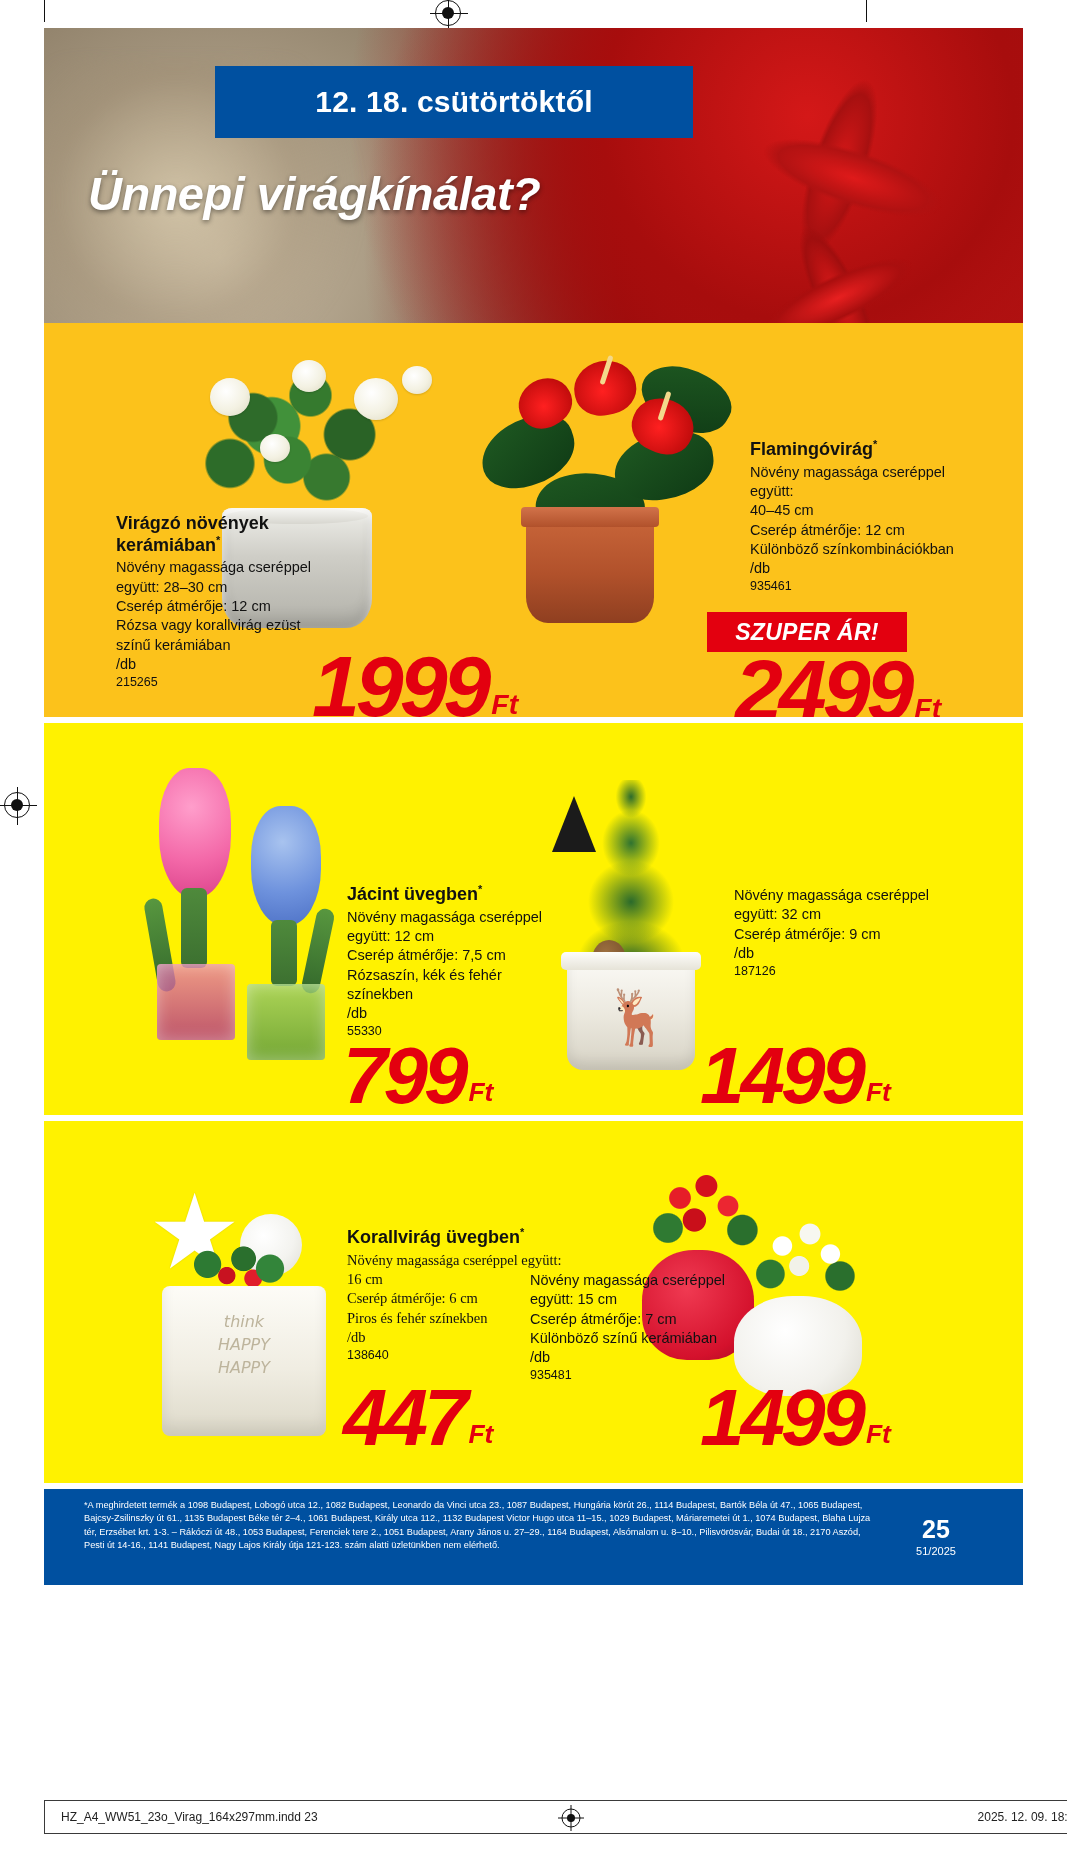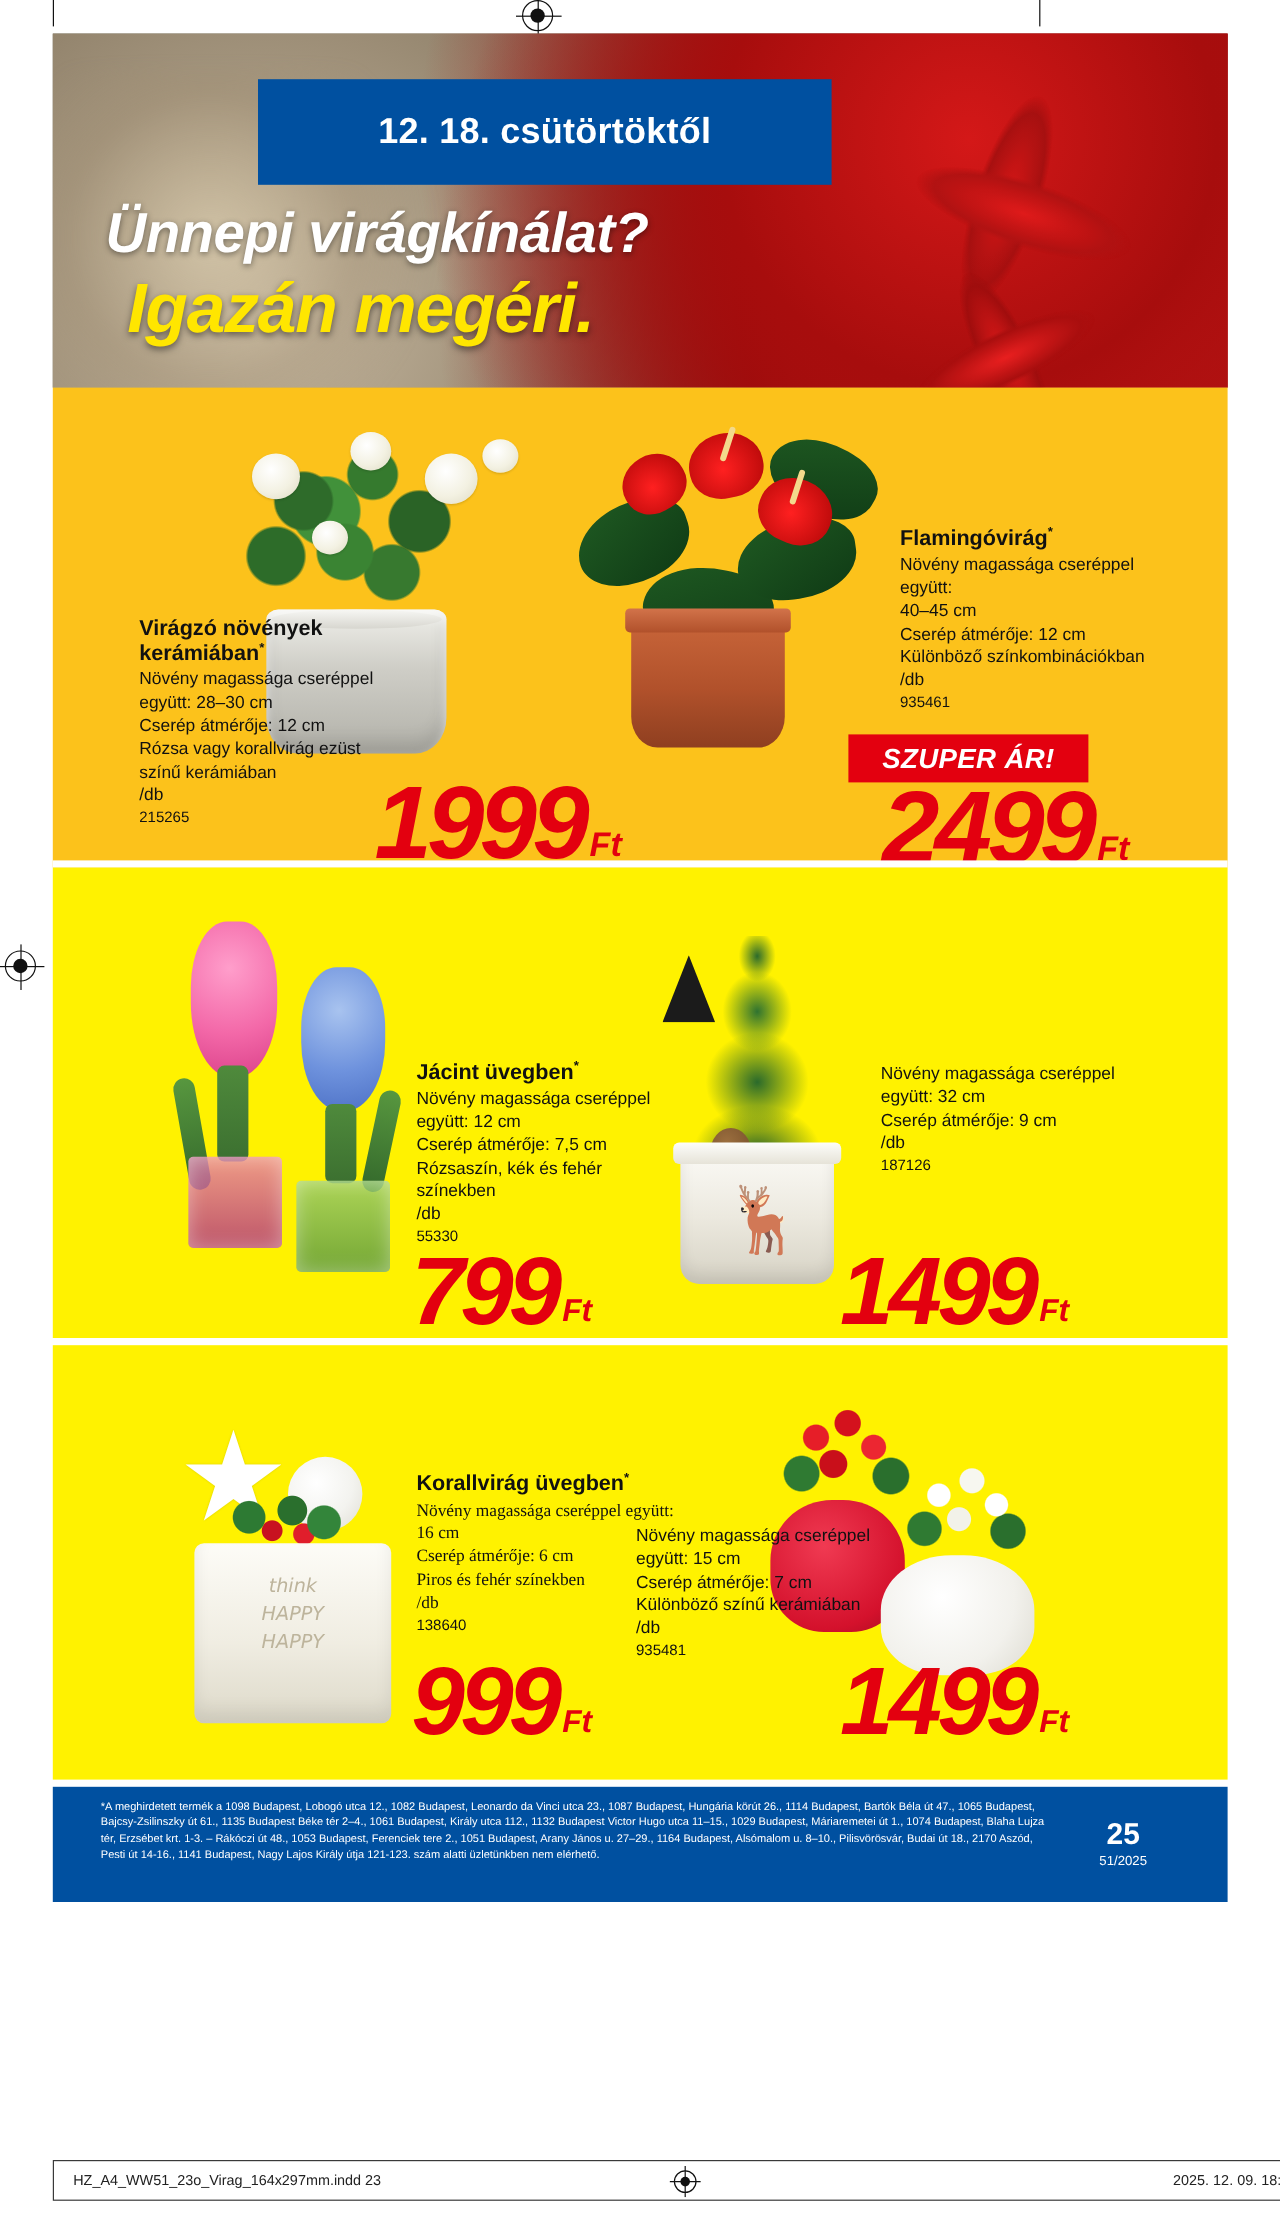--- a/index.html
+++ b/index.html
@@ -60,21 +60,21 @@
     transform:rotate(-25deg);
     opacity:.9;
   }
   .hero .blur-left {
     position:absolute; left:-20px; top:30px; width:380px; height:280px;
     background:radial-gradient(circle at 40% 50%, rgba(226,212,180,.55) 0%, rgba(160,140,110,.25) 45%, rgba(0,0,0,0) 70%);
     filter:blur(6px);
   }
 
   .date-ribbon {
-    position:absolute; left:171px; top:38px; width:478px; height:88px;
+    position:absolute; left:171px; top:38px; width:478px; height:72px;
     background:#0050a0;
     display:flex; align-items:center; justify-content:center;
   }
   .date-ribbon span {
     color:#ffffff; font-size:30px; font-weight:bold; letter-spacing:.2px;
   }
 
   .hero-line1 {
     position:absolute; left:44px; top:138px;
     color:#ffffff; font-size:47px; font-weight:bold; font-style:italic;
@@ -309,21 +309,20 @@
 
   <div class="hero">
     <div class="blur-left"></div>
     <div class="leafy"></div>
     <div class="leafy2"></div>
 
     <div class="date-ribbon">
       <span>12. 18. csütörtöktől</span>
     </div>
     <div class="hero-line1">Ünnepi virágkínálat?</div>
-    <div class="hero-line2">Igazán megéri.</div>
   </div>
 
   <div class="band band-orange">
 
     <div class="img-box" style="left:120px; top:15px; width:290px; height:290px;">
       <div class="rose-foliage"></div>
       <div class="rose" style="left:46px; top:40px; width:40px; height:38px;"></div>
       <div class="rose" style="left:128px; top:22px; width:34px; height:32px;"></div>
       <div class="rose" style="left:190px; top:40px; width:44px; height:42px;"></div>
       <div class="rose" style="left:238px; top:28px; width:30px; height:28px;"></div>
@@ -449,21 +448,21 @@
   <div style="position:absolute; left:303px; top:1198px; width:215px;">
     <div class="prod-title"><span>Korallvirág üvegben</span><sup class="star">*</sup></div>
     <div class="prod-desc" style="white-space:pre-line;font-family:Liberation Serif, serif;">Növény magassága cseréppel együtt: 16 cm
 Cserép átmérője: 6 cm
 Piros és fehér színekben
 /db</div>
     <div class="prod-code">138640</div>
   </div>
 
   <div class="price" style="position:absolute; left:299px; top:1350px; font-size:80px;">
-    <span>999</span><span class="ft">Ft</span>
+    <span>447</span><span class="ft">Ft</span>
   </div>
 
   <div class="kal-red"></div>
   <div class="kal-white"></div>
   <div class="deer-red"></div>
   <div class="deer-white"></div>
 
   <div style="position:absolute; left:486px; top:1240px; width:200px;">
     <div class="prod-desc" style="white-space:pre-line;">Növény magassága cseréppel együtt: 15 cm
 Cserép átmérője: 7 cm

